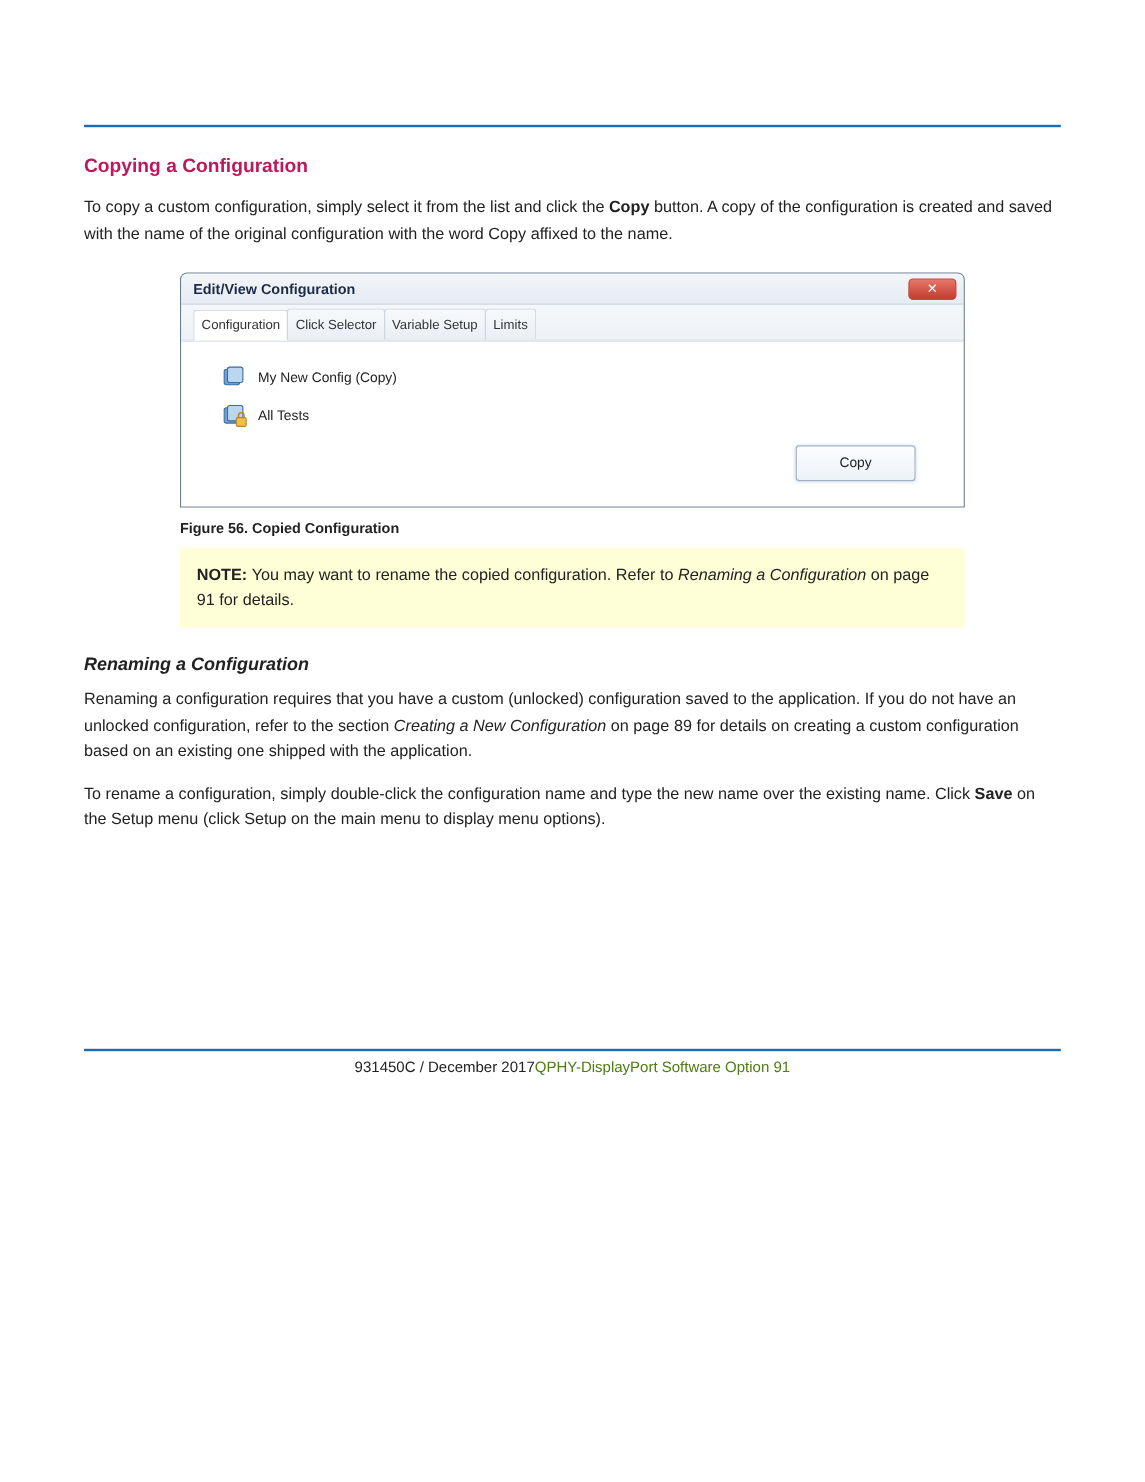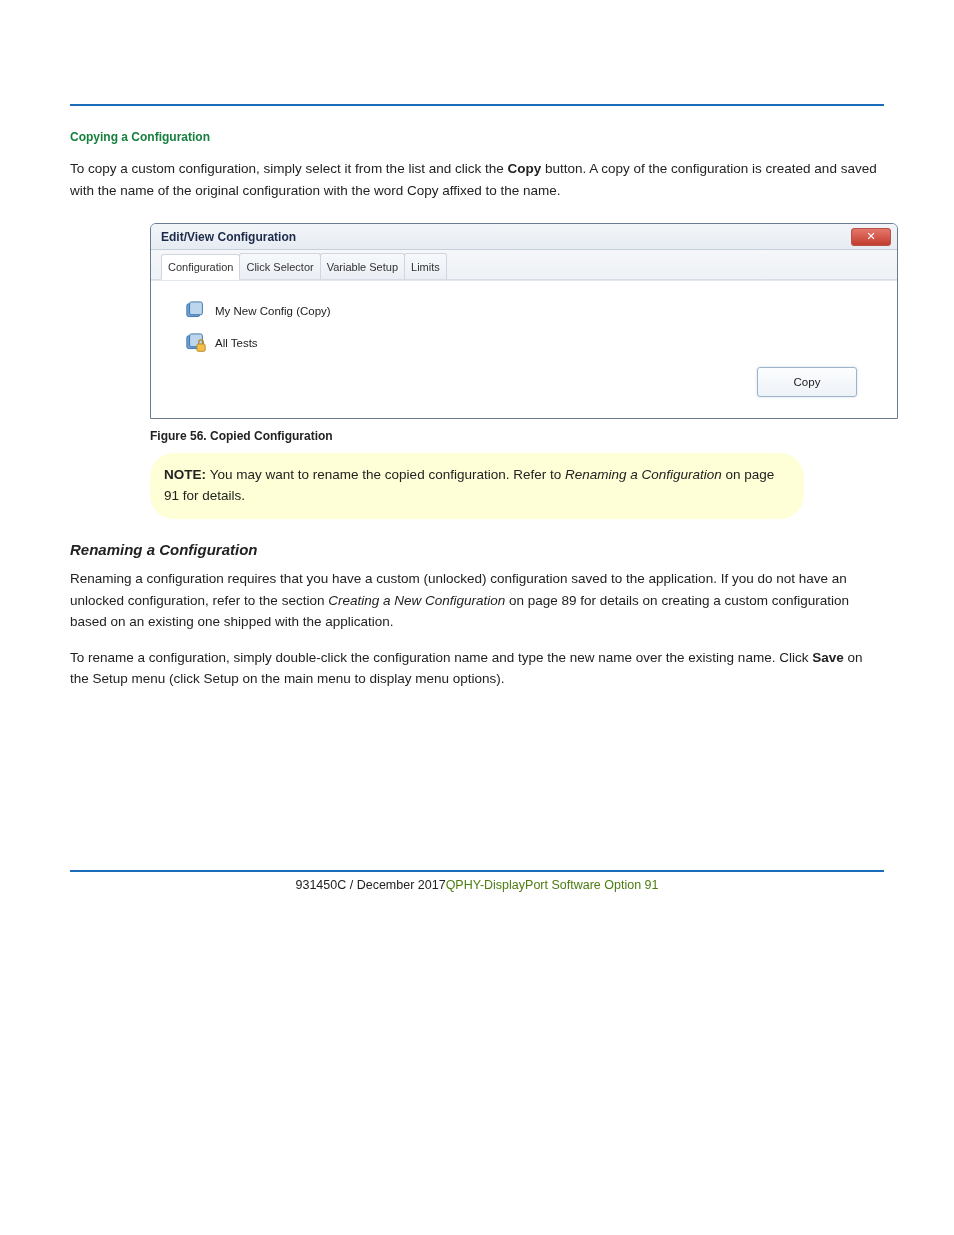--- a/index.html
+++ b/index.html
@@ -1,37 +1,37 @@
 <!DOCTYPE html>
 <html><head>
 <meta charset="utf-8">
 <style>
   * { box-sizing: border-box; margin: 0; padding: 0; }
   html, body { width: 954px; background: #ffffff; font-family: Arial, Helvetica, sans-serif; color: #222; }
   .page { padding: 56px 70px 40px 70px; }
   .header-space { height: 48px; }
   .hr-top { height: 0; border-top: 2px solid #1a6bb8; margin-bottom: 24px; }
-  .section-title { font-size: 12px; font-weight: 700; color: #15803d; margin-bottom: 14px; }
+  .section-title { font-size: 16px; font-weight: 700; color: #be185d; margin-bottom: 14px; }
   .body-text { font-size: 13.5px; line-height: 1.6; margin-bottom: 14px; color: #222; }
   .emph { font-style: italic; }
   .bold { font-weight: 700; }
   .fig { margin: 22px 0 10px 80px; }
-  .fig-frame { width: 748px; height: 196px; border: 1px solid #6b7b90; border-top-left-radius: 6px; border-top-right-radius: 6px; overflow: hidden; background: #f4f6f9; position: relative; }
+  .fig-frame { width: 654px; height: 196px; border: 1px solid #6b7b90; border-top-left-radius: 6px; border-top-right-radius: 6px; overflow: hidden; background: #f4f6f9; position: relative; }
   .win-titlebar { height: 26px; background: linear-gradient(#f3f5f8, #e6ecf3); border-bottom: 1px solid #c6ced8; display: flex; align-items: center; justify-content: space-between; padding: 0 6px 0 10px; }
   .win-title { font-size: 12px; font-weight: 700; color: #1c2a4a; }
   .win-close { width: 40px; height: 18px; border-radius: 4px; background: linear-gradient(#e77b6f, #c0392b); display: flex; align-items: center; justify-content: center; color: #fff; font-size: 11px; box-shadow: inset 0 0 0 1px #b85347; }
   .tabstrip { display: flex; align-items: flex-end; height: 30px; background: linear-gradient(#f5f7fa, #eef1f5); border-bottom: 1px solid #d6dde6; padding-left: 10px; gap: 0; }
   .tab { height: 26px; padding: 0 6px; font-size: 11px; color: #333; display: flex; align-items: center; border: 1px solid #cfd6df; border-bottom: none; background: linear-gradient(#f7f9fc, #eaeef4); margin-right: -1px; border-top-left-radius: 3px; border-top-right-radius: 3px; }
   .tab.active { background: #ffffff; font-weight: 400; position: relative; top: 1px; border-bottom: 1px solid #ffffff; }
   .win-body { position: relative; height: calc(100% - 56px); background: #ffffff; border-top: 1px solid #e2e7ee; }
   .cfg-list { position: absolute; left: 30px; top: 14px; width: 460px; }
   .cfg-item { display: flex; align-items: center; gap: 8px; padding: 6px 4px; font-size: 11.5px; color: #222; }
   .copy-btn { position: absolute; right: 40px; top: 86px; width: 100px; height: 30px; border: 1px solid #9fb3c9; border-radius: 3px; background: linear-gradient(#fcfdfe, #edf2f7); font-size: 11.5px; color: #222; display: flex; align-items: center; justify-content: center; box-shadow: 0 0 3px rgba(60,120,180,0.25); }
   .fig-caption { font-size: 12px; font-weight: 700; margin-top: 0; margin-left: 80px; }
-  .note-box { background: #feffd6; padding: 12px 14px; font-size: 13.5px; line-height: 1.55; margin: 10px 80px 22px 80px; color: #222; border-radius: 24px; }
+  .note-box { background: #feffd6; padding: 12px 14px; font-size: 13.5px; line-height: 1.55; margin: 10px 80px 22px 80px; color: #222; }
   .note-label { font-weight: 700; }
   .subhead { font-size: 15px; font-weight: 700; font-style: italic; color: #222; margin: 16px 0 10px 0; }
   .footer { margin-top: 180px; }
   .hr-bot { height: 0; border-top: 2px solid #1a6bb8; margin-bottom: 6px; }
   .footer-row { display: flex; justify-content: center; font-size: 12.5px; color: #222; }
   .footer-right { color: #4d7c0f; }
   .icon-box { width: 22px; height: 20px; position: relative; display: inline-block; }
   .icon-docstack { position: absolute; inset: 0; }
 </style>
 </head>

